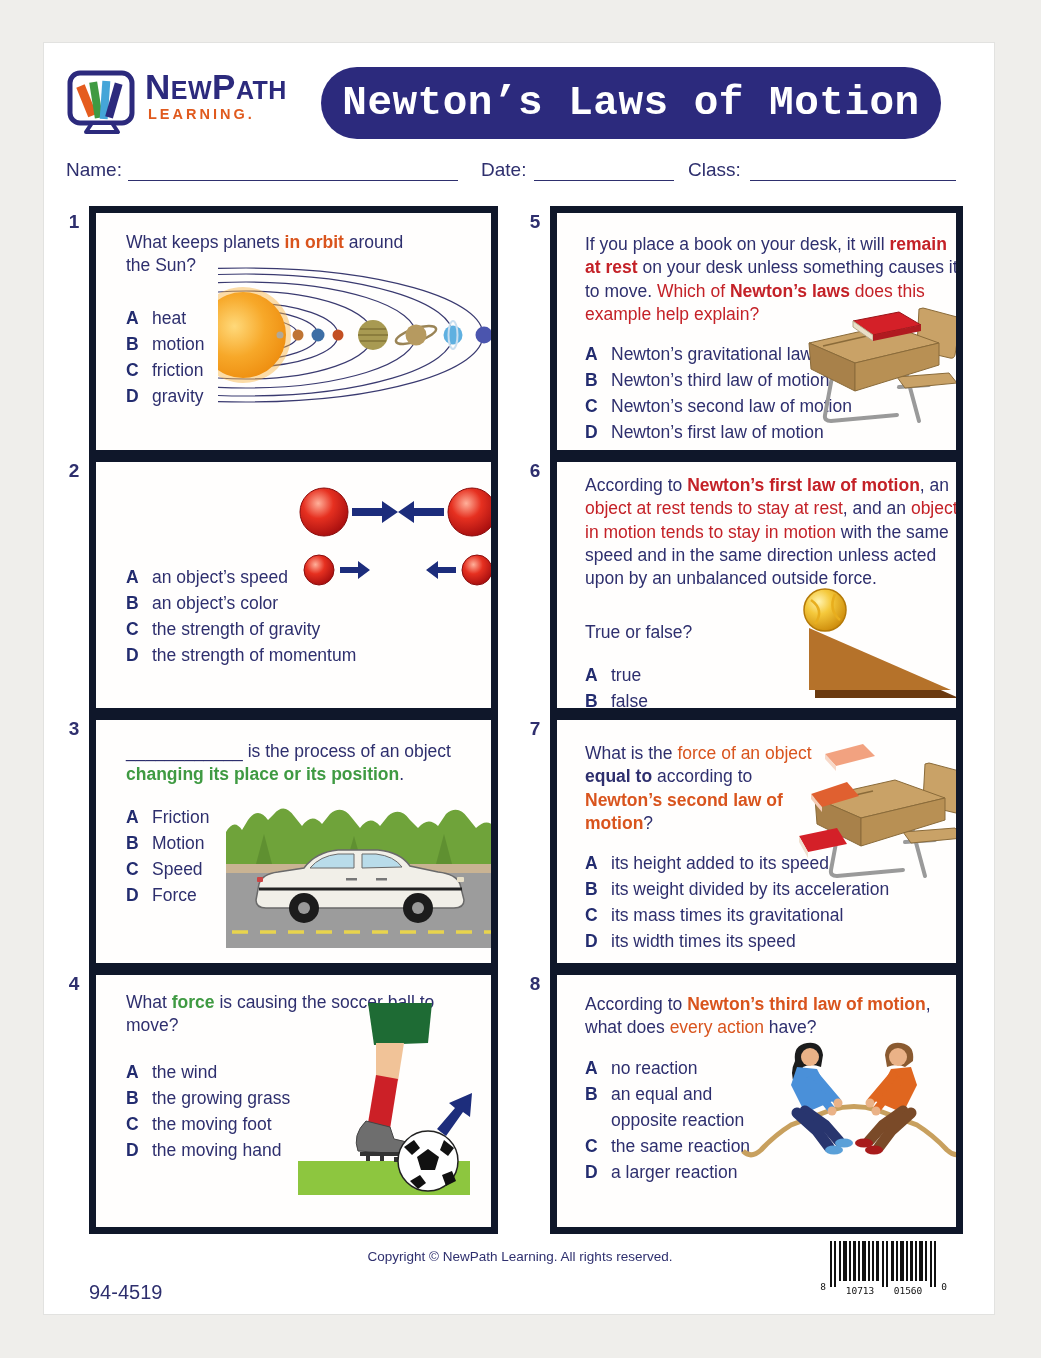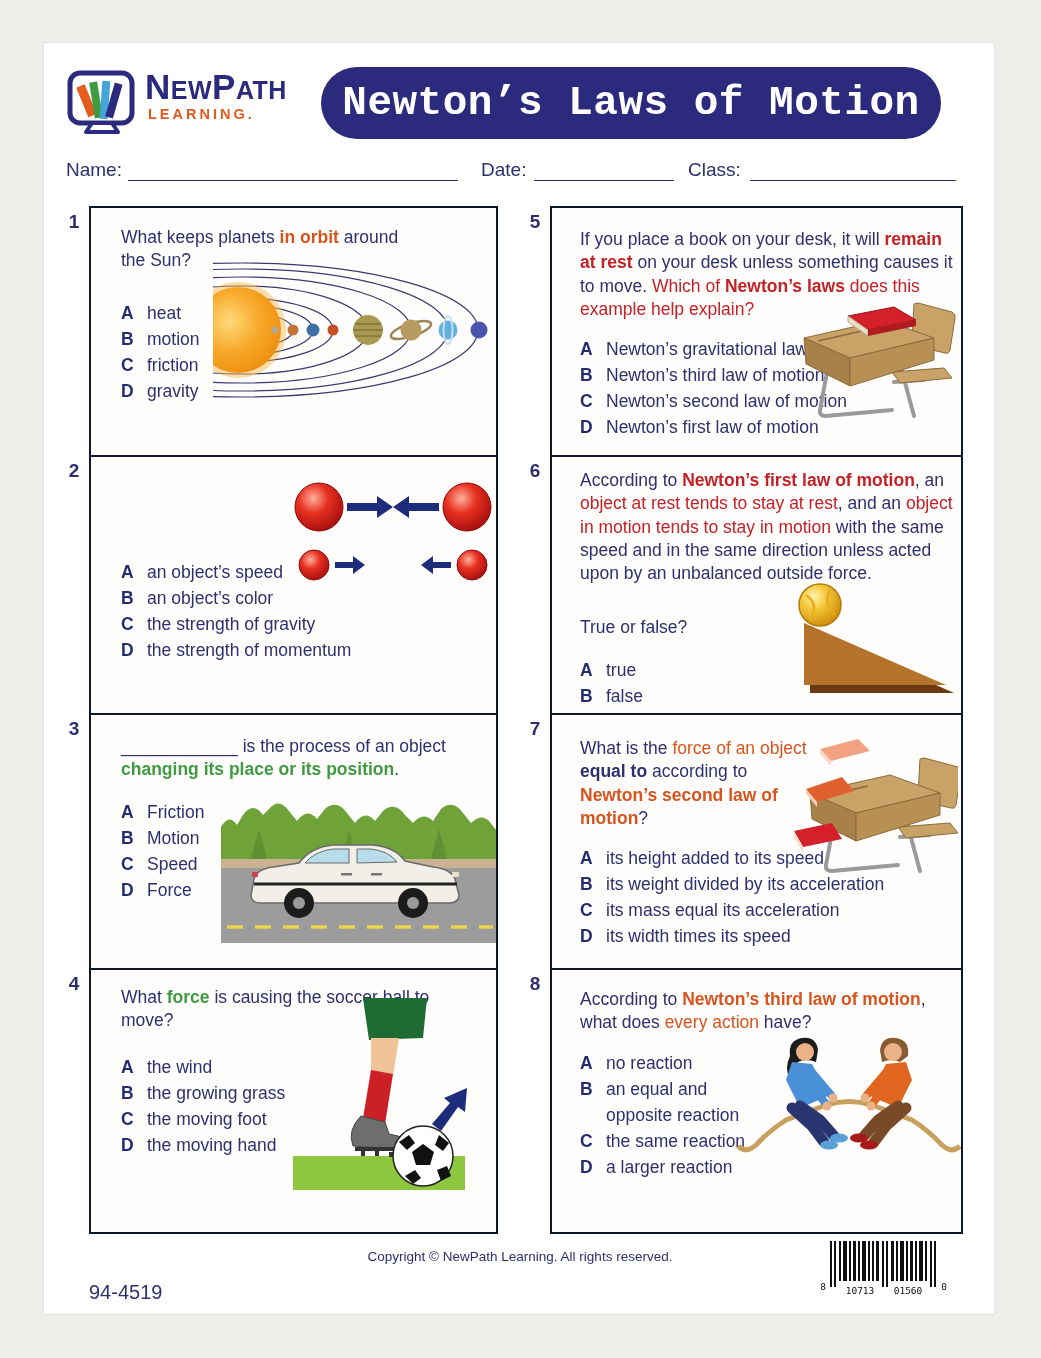--- a/index.html
+++ b/index.html
@@ -24,21 +24,21 @@
     display:flex;align-items:center;justify-content:center;
     color:#fff;font-family:Liberation Mono, monospace;font-weight:bold;
     font-size:41px;letter-spacing:0.5px;white-space:nowrap;
   }
   
   .fieldline{position:absolute;left:22px;top:116px;width:912px;height:26px;font-size:19px;color:#2e2f6e;}
   .flabel{position:absolute;top:0;}
   .fline{position:absolute;top:21px;border-bottom:1.5px solid #2e2f6e;height:0;}
   
   .qnum{position:absolute;width:24px;text-align:center;font-size:19px;font-weight:bold;color:#2e2f6e;}
-  .cell{position:absolute;border:2px solid #0f172a;background:#fffefd;box-sizing:border-box;overflow:hidden;}
+  .cell{position:absolute;border:7px solid #0f172a;background:#fffefd;box-sizing:border-box;overflow:hidden;}
   .qtext{position:absolute;font-size:17.5px;line-height:1.33;color:#2e2f6e;}
   .prompt{position:absolute;font-size:17.5px;color:#2e2f6e;}
   .seg-n{color:#2e2f6e;}
   .seg-nb{color:#2e2f6e;font-weight:bold;}
   .seg-r{color:#c42127;}
   .seg-rb{color:#c42127;font-weight:bold;}
   .seg-o{color:#d9541d;}
   .seg-ob{color:#d9541d;font-weight:bold;}
   .seg-b{color:#45a5d8;font-weight:bold;}
   .seg-g{color:#3f9a42;font-weight:bold;}
@@ -344,21 +344,21 @@
         <div class="opt">
           <span class="opt-letter">A</span>
           <span class="opt-text">its height added to its speed</span>
         </div>
         <div class="opt">
           <span class="opt-letter">B</span>
           <span class="opt-text">its weight divided by its acceleration</span>
         </div>
         <div class="opt">
           <span class="opt-letter">C</span>
-          <span class="opt-text">its mass equal its acceleration</span>
+          <span class="opt-text">its mass times its gravitational</span>
         </div>
         <div class="opt">
           <span class="opt-letter">D</span>
           <span class="opt-text">its width times its speed</span>
         </div>
       </div>
     <svg class="illust" style="left:232px;top:14px;" width="174" height="158" viewBox="0 0 174 158">
       <g transform="translate(18,18)">
         <g fill="none" stroke="#9a9a9a" stroke-width="4" stroke-linecap="round">
           <path d="M34,64 L24,118 Q23,124 30,124 L96,118"></path>

